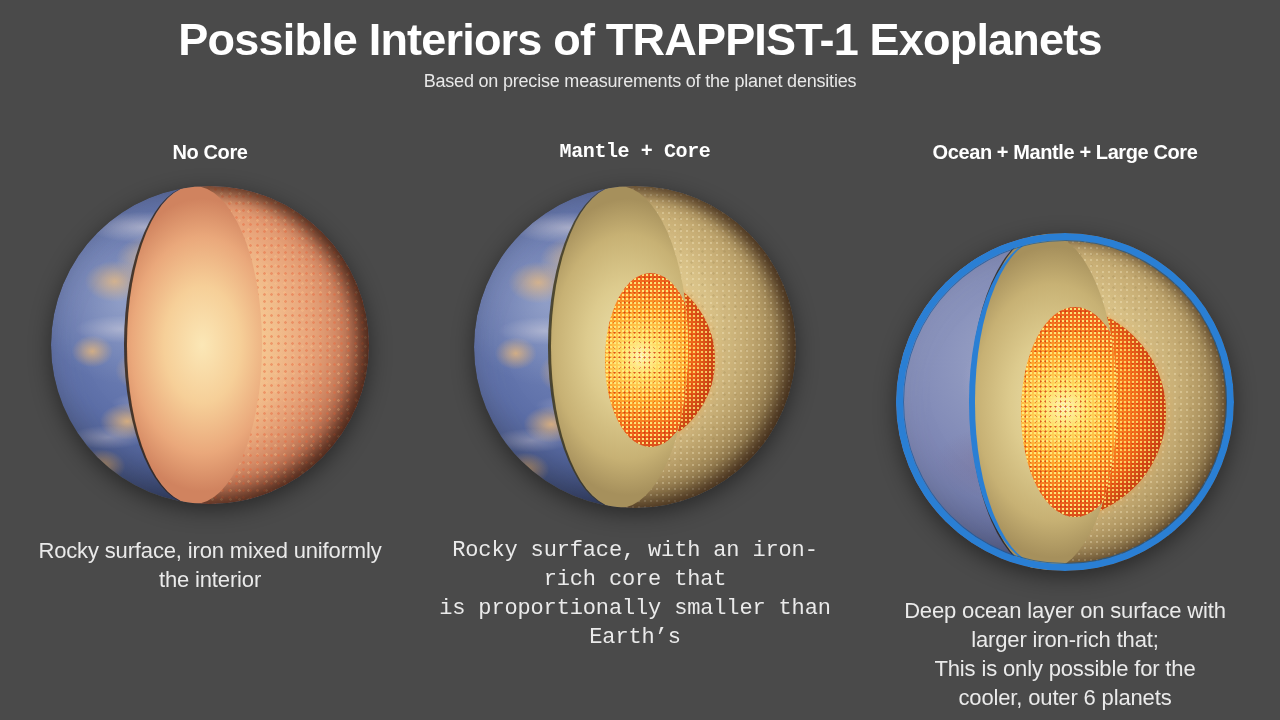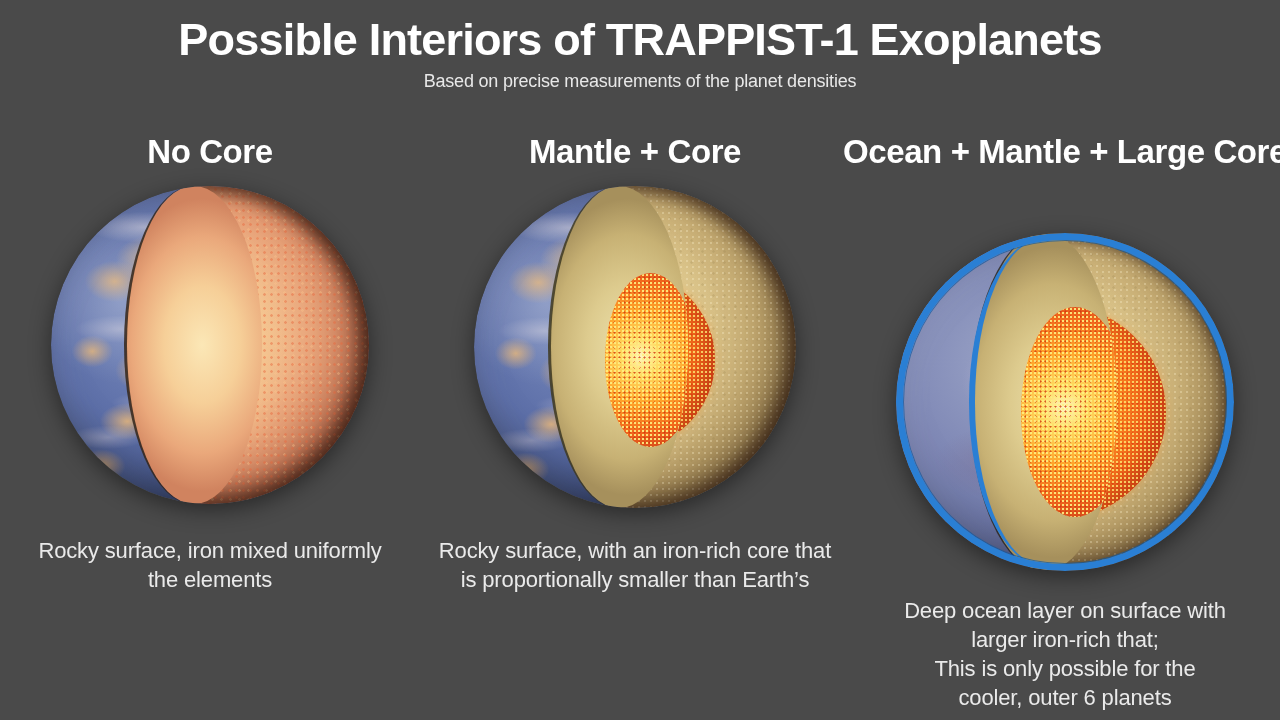--- a/index.html
+++ b/index.html
@@ -62,25 +62,25 @@
   }
   .column {
     position: relative;
     height: 100%;
     flex: 0 0 auto;
     display: flex;
     flex-direction: column;
     align-items: center;
   }
   .col-1 { width: 420px; }
-  .col-2 { width: 430px; }
+  .col-2 { width: 430px; font-family: Liberation Mono, monospace; }
   .col-3 { width: 430px; gap: 47px; }
 
   .col-heading {
-    font-size: 33px;
+    font-size: 20px;
     font-weight: bold;
     color: #ffffff;
     letter-spacing: -0.4px;
     white-space: nowrap;
     height: 40px;
     line-height: 40px;
   }
 
   
   .planet-wrap {
@@ -389,21 +389,21 @@
             </div>
           </div>
 
           <div class="cut-face cut-face-uniform"></div>
           <div class="crust-arc"></div>
         </div>
       </div>
 
       <div class="caption">
         <span class="ln">Rocky surface, iron mixed uniformly</span>
-        <span class="ln">the elements</span>
+        <span class="ln">the interior</span>
       </div>
     </div>
 
     <div class="column col-2">
       <div class="col-heading">Mantle + Core</div>
 
       <div class="planet-wrap">
         <div class="sphere-shadow" style="width:322px;height:322px;"></div>
         <div class="planet p2">
           <div class="surface surface-rocky"></div>

